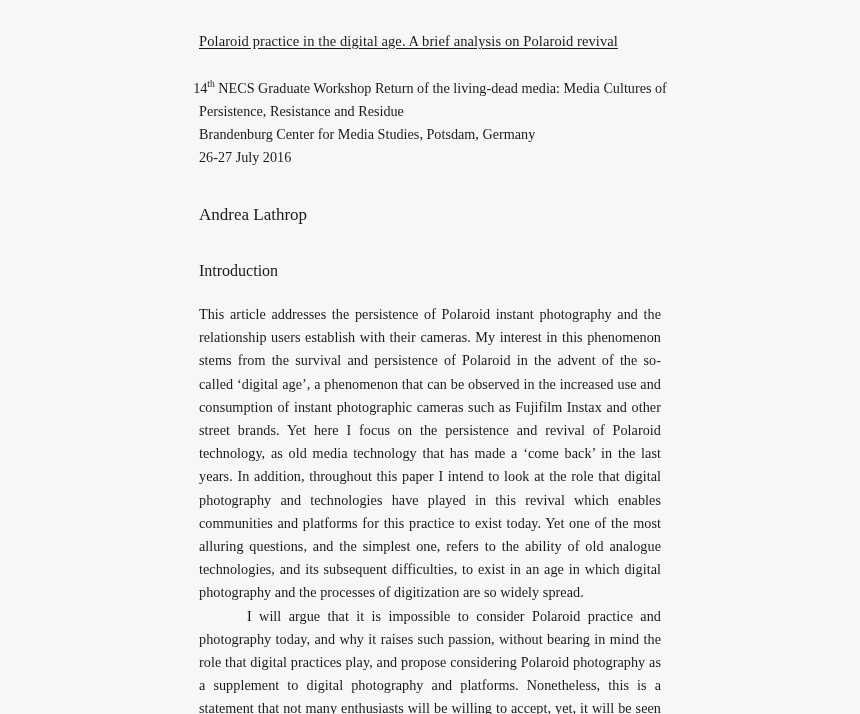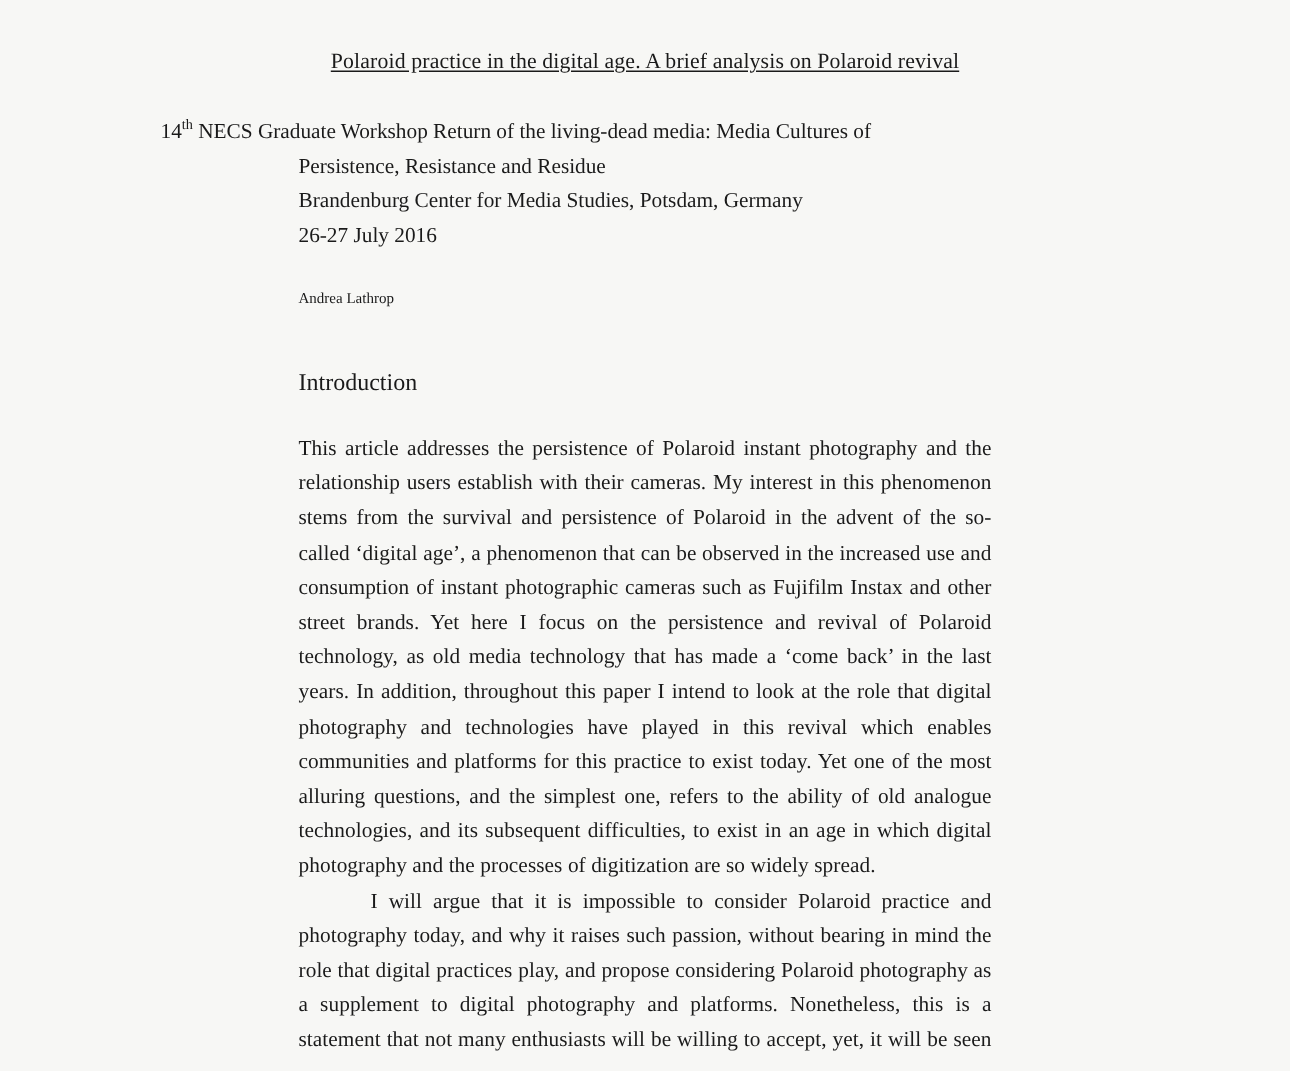--- a/index.html
+++ b/index.html
@@ -22,59 +22,58 @@
   }
   .content {
     position: absolute;
     left: 199px;
     top: 0;
     width: 462px;
   }
 
   
   .doc-title {
-    text-align: center;
     font-size: 14.5px;
     line-height: 20px;
     margin-top: 31px;
     letter-spacing: 0.1px;
   }
   .doc-title .u {
     text-decoration: underline;
     text-underline-offset: 2px;
   }
 
   
   .conf-block {
     margin-top: 26px;
     text-align: center;
     font-size: 14.2px;
     line-height: 23px;
   }
   .conf-line1 {
-    text-align: left;
+    text-align: center;
     white-space: nowrap;
     margin-left: -92px;
     margin-right: -92px;
   }
   .conf-line1 .sup {
     font-size: 9.5px;
     vertical-align: super;
     line-height: 0;
   }
   .conf-line {
     text-align: left;
     white-space: nowrap;
   }
 
   
   .author-block {
-    margin-top: 19px;
+    margin-top: 34px;
     text-align: center;
-    font-size: 10px;
+    font-size: 17px;
     line-height: 23px;
   }
 
   
   .section-heading {
     margin-top: 35px;
     font-size: 16px;
     font-weight: normal;
     line-height: 20px;
   }

